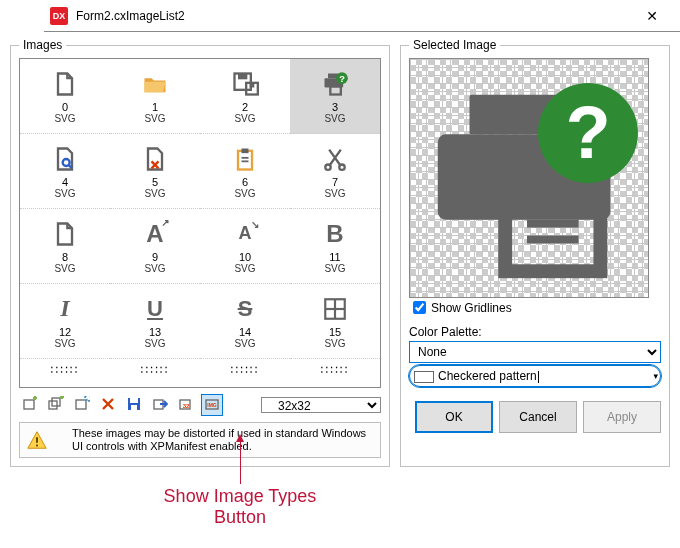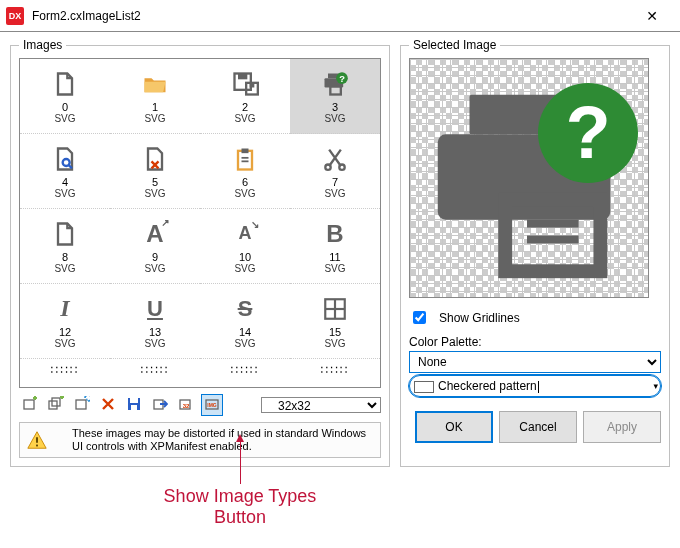--- a/index.html
+++ b/index.html
@@ -12,20 +12,21 @@
     width: 680px;
     height: 548px;
     overflow: hidden;
   }
   .titlebar {
     height: 32px;
     display: flex;
     align-items: center;
     padding: 0 8px 0 6px;
     border-bottom: 1px solid #888;
+    margin-left: 44px;
   }
   .titlebar .app-icon {
     width: 18px; height: 18px;
     background: #E32029;
     border-radius: 2px;
     display: flex; align-items: center; justify-content: center;
     margin-right: 8px;
     color: #fff;
     font-size: 9px;
     font-weight: bold;
@@ -153,21 +154,21 @@
     top: 24px; right: 10px;
     width: 100px; height: 100px;
     border-radius: 50%;
     background: #2E8B34;
     display:flex;align-items:center;justify-content:center;
   }
   .preview .badge span {
     color:#fff; font-size:74px; font-weight:bold; line-height:1;
   }
 
-  .opt-row { display:flex; align-items:center; margin-top: 10px; gap:10px; }
+  .opt-row { display:flex; align-items:center; gap:2px; }
   .opt-label { margin-top:8px; }
   .sel-combo {
     width: 100%;
     border: 1px solid #0078d7;
     height: 22px;
     font-size: 12px;
     padding: 0 4px;
     background: #fff;
     margin-top:2px;
   }

